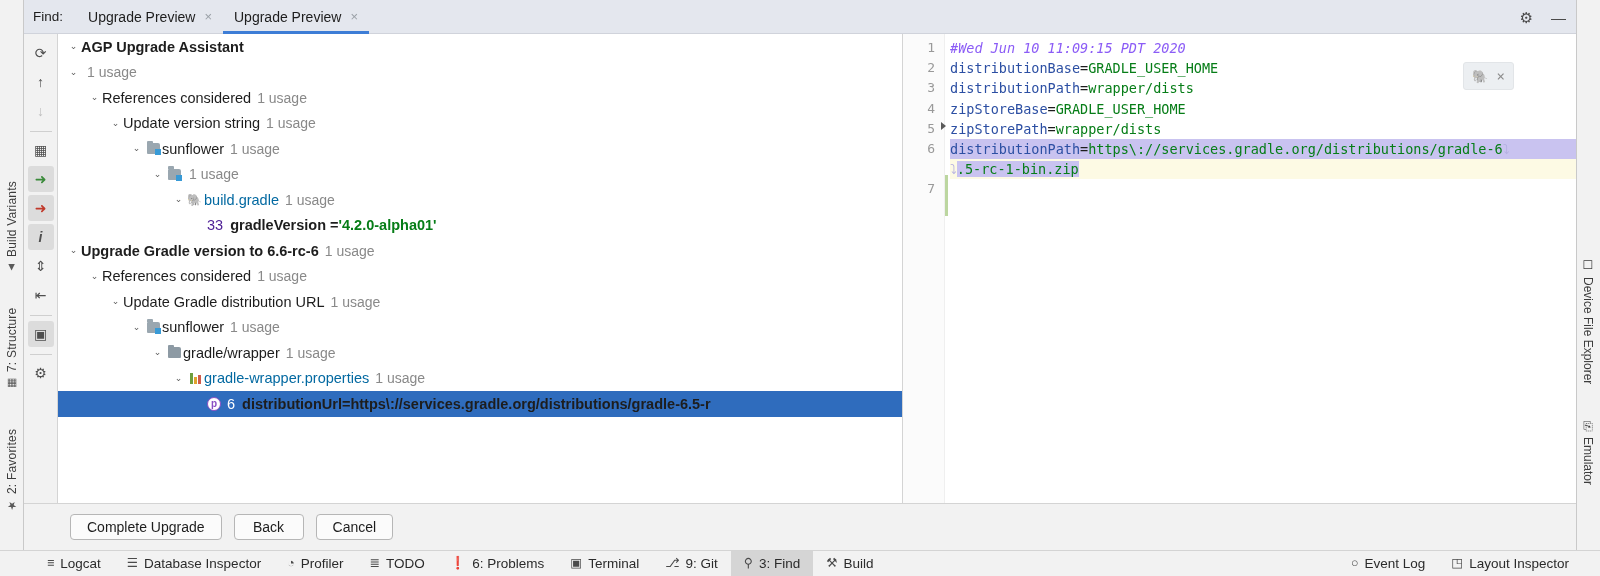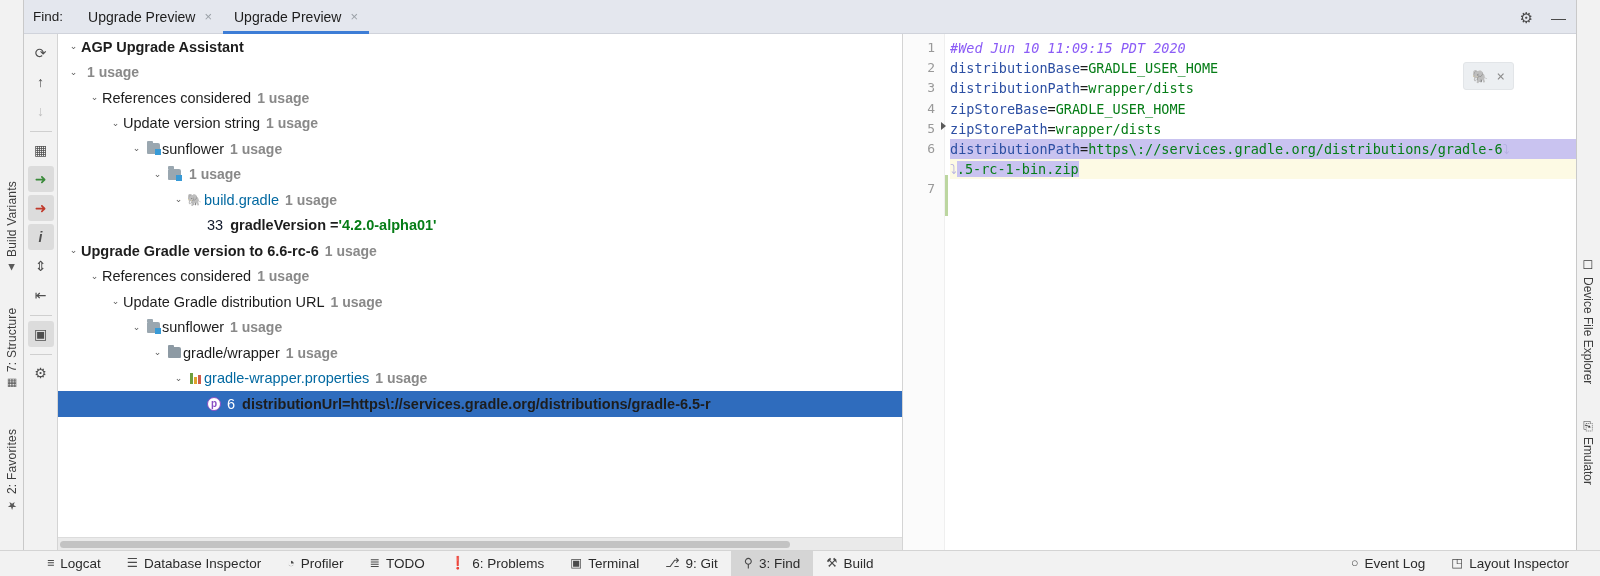--- a/index.html
+++ b/index.html
@@ -102,23 +102,23 @@
     white-space: nowrap; font-size: 14.5px; cursor: default;
   }
   .row.selected { background: #2f6cbd; color: #fff; }
   .arrow {
     width: 15px; flex: 0 0 15px; text-align: center;
     font-size: 9px; color: #5c5c5c; line-height: 1;
   }
   .ico { flex: 0 0 18px; width: 18px; display: flex; align-items: center; justify-content: center; }
   .lbl-bold   { font-weight: bold; }
   .lbl        { color: #1d1d1d; }
-  .usage      { color: #898989; font-weight: bold; margin-left: 6px; font-size: 14px; }
+  .usage      { color: #898989; font-weight: normal; margin-left: 6px; font-size: 14px; }
   .link       { color: #0369a1; }
-  .lineno     { color: #0f172a; font-weight: normal; margin-right: 7px; }
+  .lineno     { color: #4c1d95; font-weight: normal; margin-right: 7px; }
   .code-green { color: #067d17; font-weight: bold; }
   .row.selected .usage, .row.selected .link, .row.selected .lineno { color: #fff; }
 
   
   .folder {
     width: 13px; height: 11px; background: #9aa7b0; border-radius: 1px 2px 1px 1px;
     position: relative;
   }
   .folder::before {
     content: ""; position: absolute; left: 0; top: -2.5px; width: 6px; height: 3px;
@@ -423,20 +423,25 @@
         <div class="caret-bar" style="top:141px;height:41px;"></div>
         <div class="float-tb">
           <span class="ic">🐘</span>
           <span class="cl">×</span>
         </div>
       </div>
 
     </div>
   </div>
 
+  <div class="btnbar">
+    <div class="btn">Complete Upgrade</div>
+    <div class="btn">Back</div>
+    <div class="btn">Cancel</div>
+  </div>
 
   <div class="statusbar">
     <div id="sb-left" style="display:flex;align-items:center;">
         <div class="sb">
           <span class="gi">≡</span>
           <span>Logcat</span>
         </div>
         <div class="sb">
           <span class="gi">☰</span>
           <span>Database Inspector</span>

